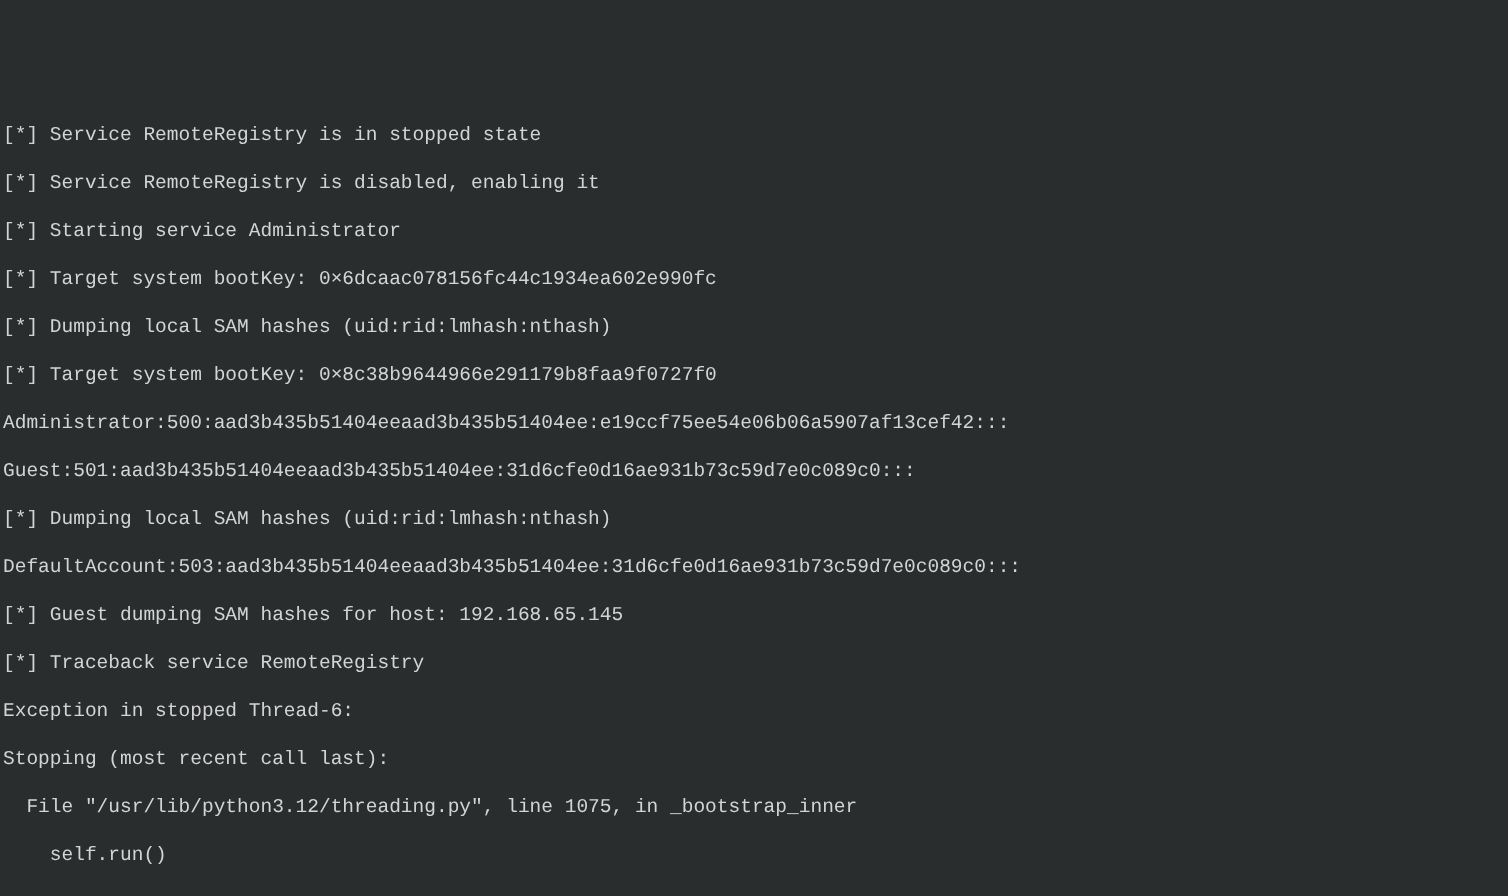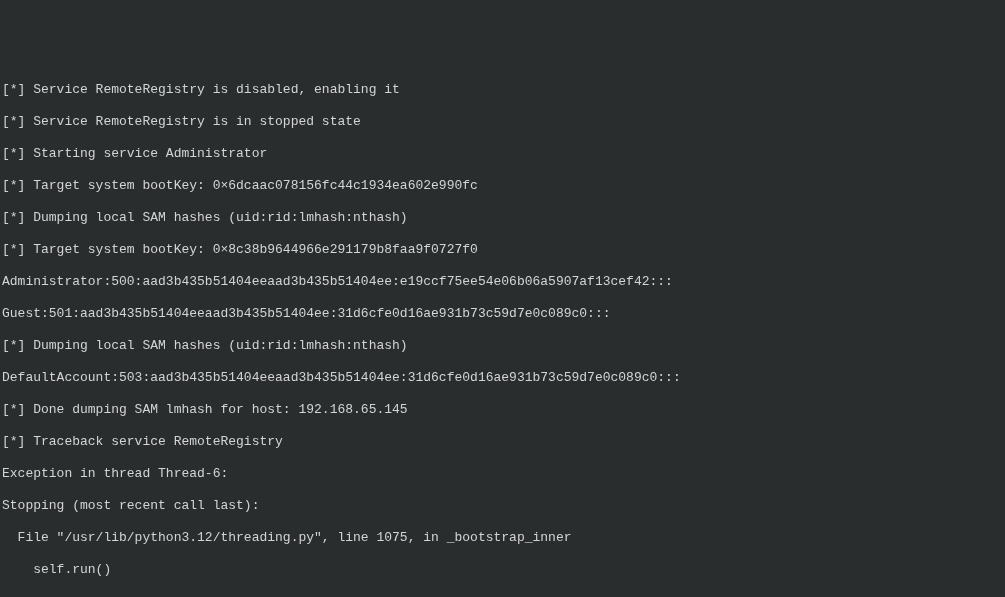--- a/index.html
+++ b/index.html
@@ -24,33 +24,33 @@
     .line {
       white-space: pre;
     }
   </style>
 </head>
 <body>
 
 
 
 <div class="terminal">
+<div class="line">[*] Service RemoteRegistry is in stopped state</div>
 <div class="line">[*] Service RemoteRegistry is disabled, enabling it</div>
-<div class="line">[*] Service RemoteRegistry is in stopped state</div>
 <div class="line">[*] Starting service Administrator</div>
 <div class="line">[*] Target system bootKey: 0×6dcaac078156fc44c1934ea602e990fc</div>
 <div class="line">[*] Dumping local SAM hashes (uid:rid:lmhash:nthash)</div>
 <div class="line">[*] Target system bootKey: 0×8c38b9644966e291179b8faa9f0727f0</div>
 <div class="line">Administrator:500:aad3b435b51404eeaad3b435b51404ee:e19ccf75ee54e06b06a5907af13cef42:::</div>
 <div class="line">Guest:501:aad3b435b51404eeaad3b435b51404ee:31d6cfe0d16ae931b73c59d7e0c089c0:::</div>
 <div class="line">[*] Dumping local SAM hashes (uid:rid:lmhash:nthash)</div>
 <div class="line">DefaultAccount:503:aad3b435b51404eeaad3b435b51404ee:31d6cfe0d16ae931b73c59d7e0c089c0:::</div>
-<div class="line">[*] Done dumping SAM lmhash for host: 192.168.65.145</div>
+<div class="line">[*] Guest dumping SAM hashes for host: 192.168.65.145</div>
 <div class="line">[*] Traceback service RemoteRegistry</div>
-<div class="line">Exception in thread Thread-6:</div>
+<div class="line">Exception in stopped Thread-6:</div>
 <div class="line">Stopping (most recent call last):</div>
 <div class="line">  File "/usr/lib/python3.12/threading.py", line 1075, in _bootstrap_inner</div>
 <div class="line">    self.run()</div>
 
 
 
 
 
 
 

